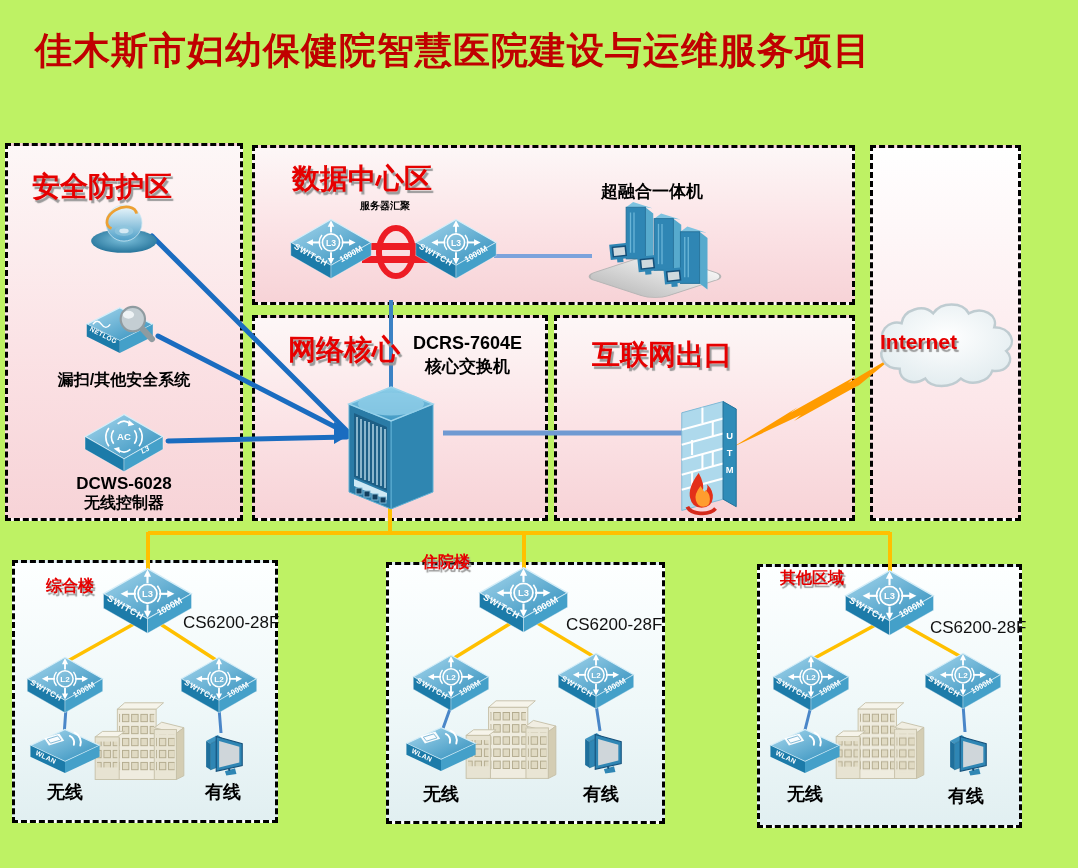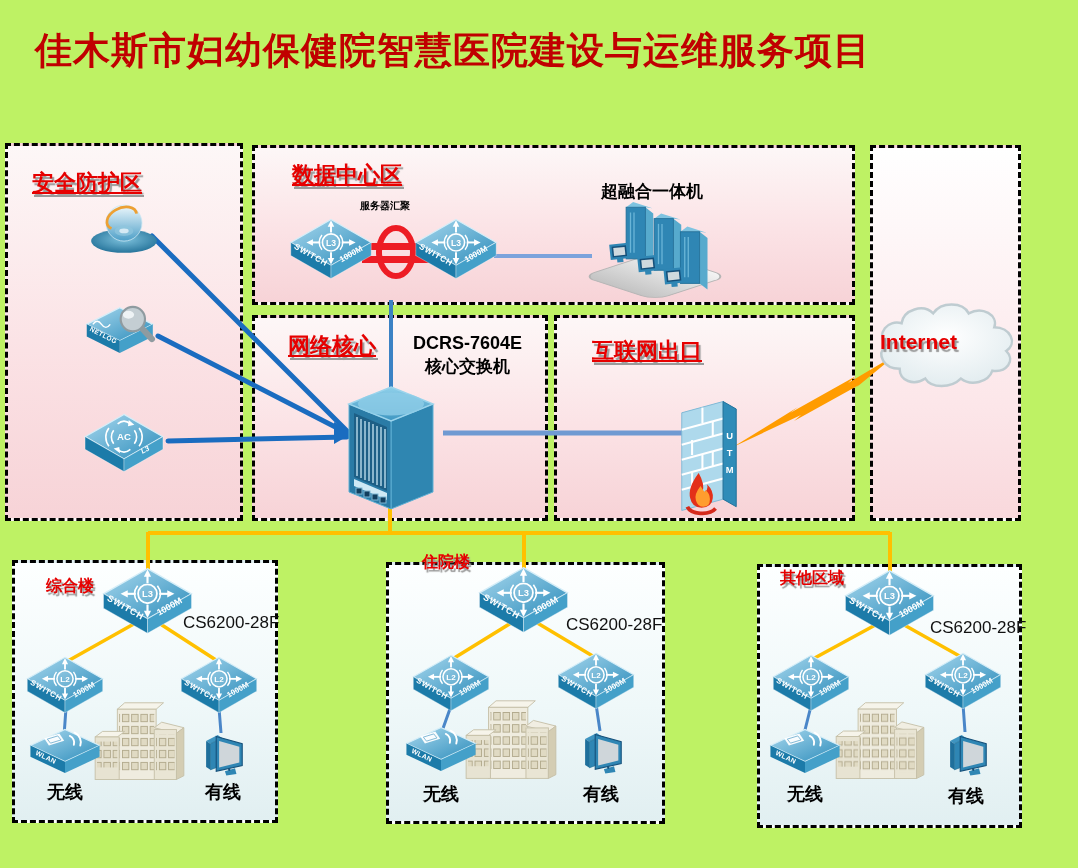--- a/index.html
+++ b/index.html
@@ -6,21 +6,21 @@
   .canvas{position:relative;width:1078px;height:868px;background:#bef264;overflow:hidden;
           font-family:"Liberation Sans","DejaVu Sans",sans-serif;}
   .page-title{position:absolute;left:35px;top:26px;margin:0;font-size:37px;font-weight:800;
               color:#c00000;letter-spacing:1px;white-space:nowrap;}
   .zone{position:absolute;border:3px dashed #000;box-sizing:border-box;}
   .zone-pink{background:linear-gradient(180deg,#fdf7f7 0%,#fbe2e5 55%,#f7d3d7 100%);}
   .zone-white-pink{background:linear-gradient(180deg,#ffffff 0%,#fce6e9 70%,#f9d8dc 100%);}
   .zone-cyan{background:linear-gradient(180deg,#fdffff 0%,#eff8f9 55%,#e1eff1 100%);}
   .zone-title{position:absolute;font-weight:800;color:#e60000;white-space:nowrap;
               text-shadow:2px 3px 1px #9a9a9a;z-index:5;}
-  .zt-lg{font-size:22px;text-decoration:underline;}
+  .zt-lg{font-size:28px;}
   .zt-sm{font-size:16px;}
   .lbl{position:absolute;color:#000;font-weight:700;text-align:center;z-index:5;white-space:nowrap;}
   .model{position:absolute;color:#111;font-weight:400;z-index:5;white-space:nowrap;}
   .icon{position:absolute;z-index:3;}
   .lines{position:absolute;left:0;top:0;z-index:2;pointer-events:none;}
   .net-label{position:absolute;z-index:5;font-weight:800;color:#e60000;font-size:21px;
              text-align:left;text-shadow:2px 3px 1px #9a9a9a;}
 </style>
 </head>
 <body>
@@ -319,23 +319,26 @@
   <div class="zone-title zt-sm" style="left:46px;top:576px;">综合楼</div>
   <div class="zone-title zt-sm" style="left:422px;top:552px;">住院楼</div>
   <div class="zone-title zt-sm" style="left:780px;top:568px;">其他区域</div>
 
   <svg class="icon" style="left:88px;top:198px;" width="72" height="58">
       <use href="#sym-dome"></use>
     </svg>
   <svg class="icon" style="left:85px;top:300px;" width="80" height="66">
       <use href="#sym-netlog"></use>
     </svg>
+  <div class="lbl" style="left:14px;top:370px;width:220px;font-size:16px;">漏扫/其他安全系统</div>
   <svg class="icon" style="left:82px;top:412px;" width="84" height="62">
       <use href="#sym-ac"></use>
     </svg>
+  <div class="lbl" style="left:24px;top:474px;width:200px;font-size:17px;">DCWS-6028</div>
+  <div class="lbl" style="left:24px;top:493px;width:200px;font-size:16px;">无线控制器</div>
 
   <div class="lbl" style="left:325px;top:199px;width:120px;font-size:10px;">服务器汇聚</div>
   <svg class="icon" style="left:287px;top:217px;" width="88" height="64">
       <use href="#sym-sw-l3"></use>
     </svg>
   <svg class="icon" style="left:412px;top:217px;" width="88" height="64">
       <use href="#sym-sw-l3"></use>
     </svg>
   <div class="lbl" style="left:590px;top:180px;width:124px;font-size:17px;">超融合一体机</div>
   <svg class="icon" style="left:575px;top:195px;" width="160" height="105">

